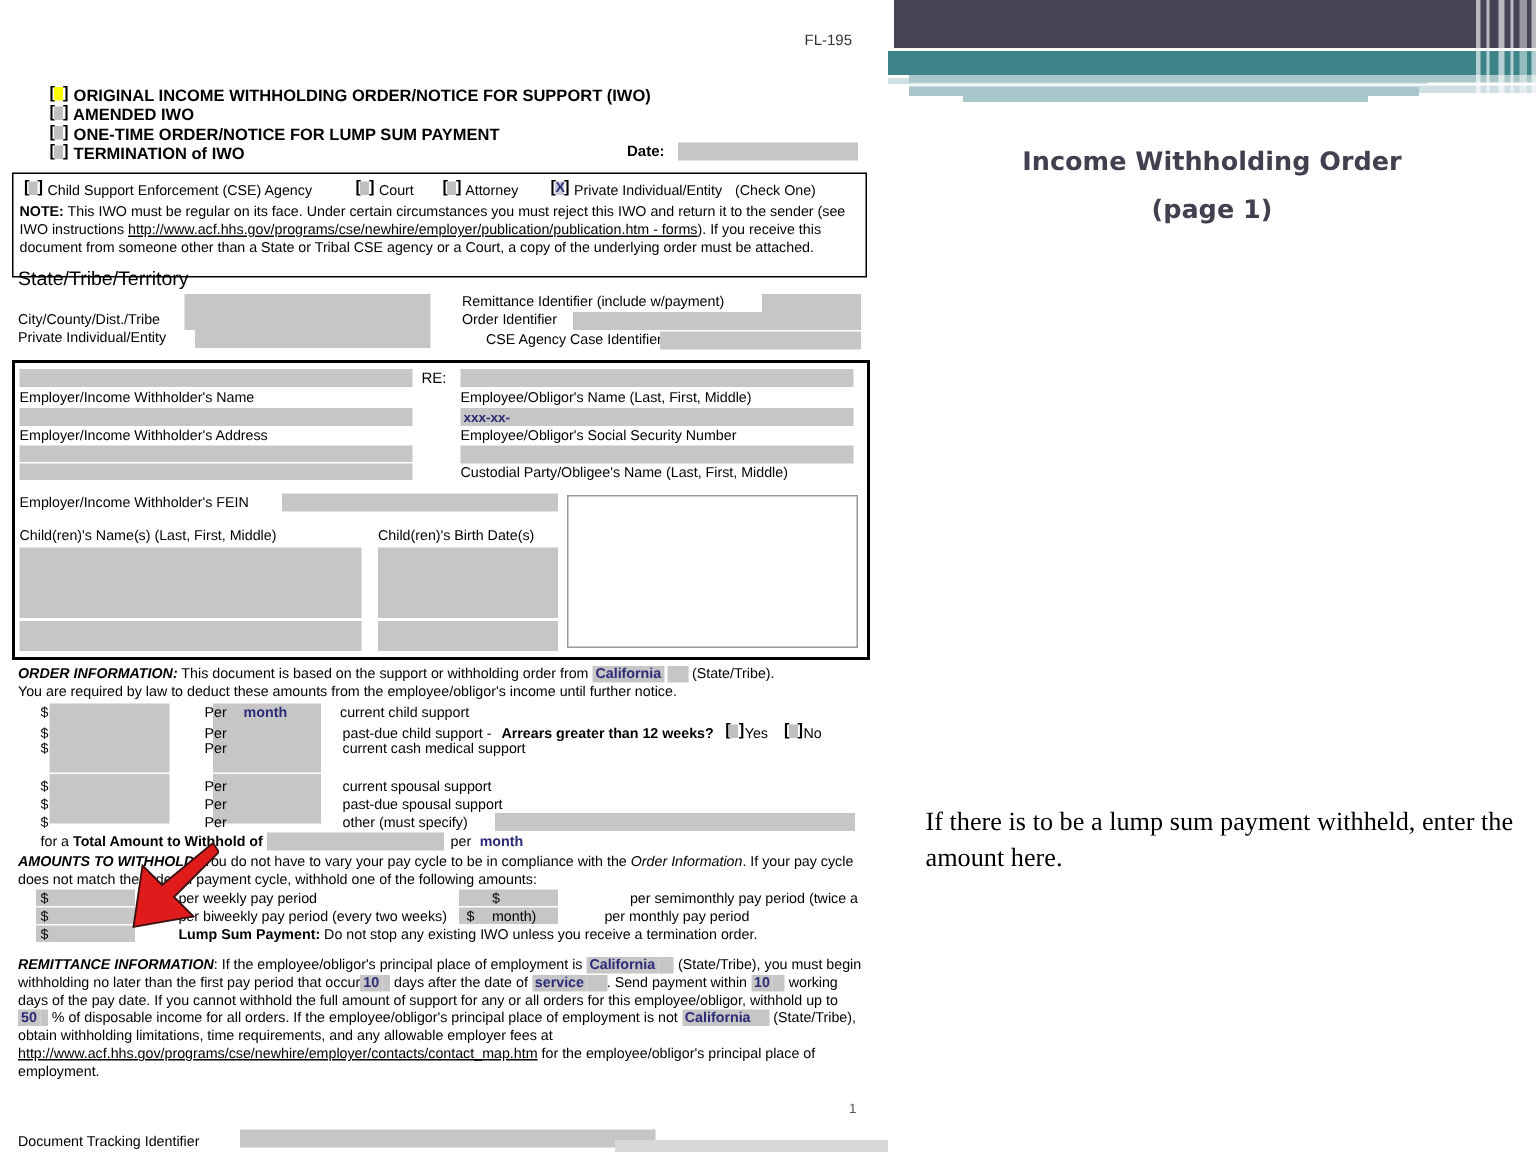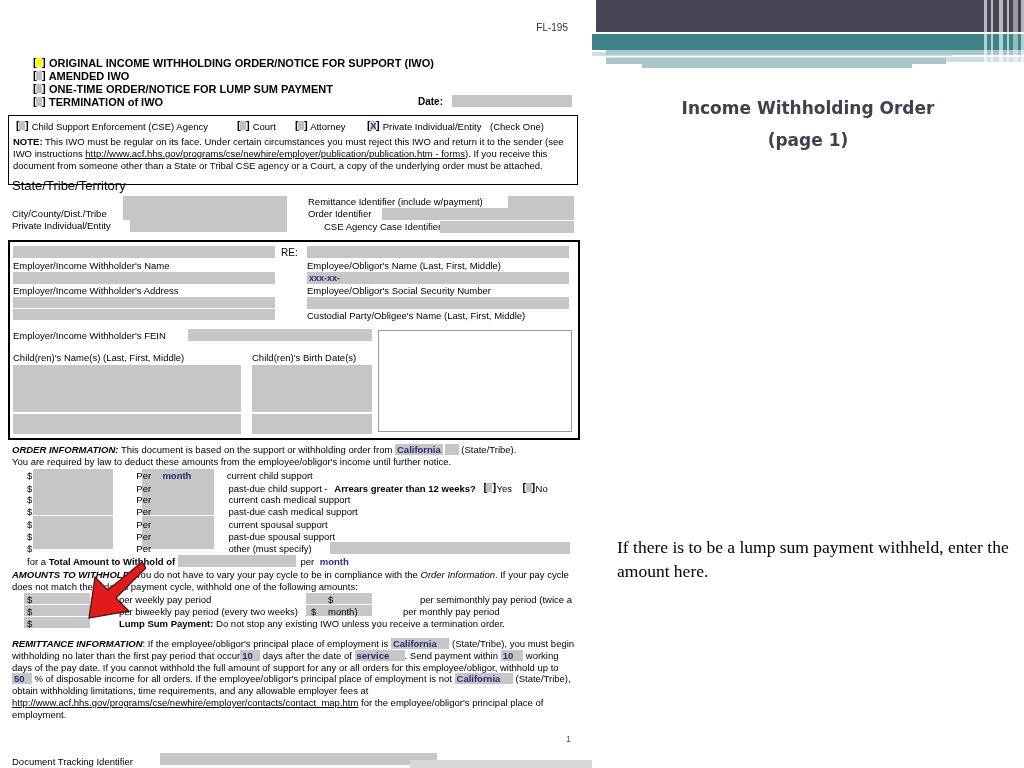--- a/index.html
+++ b/index.html
@@ -238,25 +238,20 @@
     <span>past-due child support -</span>
     <span class="bold" style="margin-left:4px;">Arrears greater than 12 weeks?</span>
     <span style="margin-left:5px;"><span class="cb"><i>[</i><s></s><b>]</b></span><span>Yes</span></span>
     <span style="margin-left:8px;"><span class="cb"><i>[</i><s></s><b>]</b></span><span>No</span></span>
   </div>
   <div class="amt-line" style="top:486px;">
     <span>$</span><span style="display:inline-block;width:104px;"></span><span>Per</span>
     <span style="display:inline-block;width:72px;"></span>
     <span>current cash medical support</span>
   </div>
-  <div class="amt-line" style="top:498px;">
-    <span>$</span><span style="display:inline-block;width:104px;"></span><span>Per</span>
-    <span style="display:inline-block;width:72px;"></span>
-    <span>past-due cash medical support</span>
-  </div>
   <div class="amt-line" style="top:523px;">
     <span>$</span><span style="display:inline-block;width:104px;"></span><span>Per</span>
     <span style="display:inline-block;width:72px;"></span>
     <span>past-due spousal support</span>
   </div>
   <div class="amt-line" style="top:511px;">
     <span>$</span><span style="display:inline-block;width:104px;"></span><span>Per</span>
     <span style="display:inline-block;width:72px;"></span>
     <span>current spousal support</span>
   </div>

